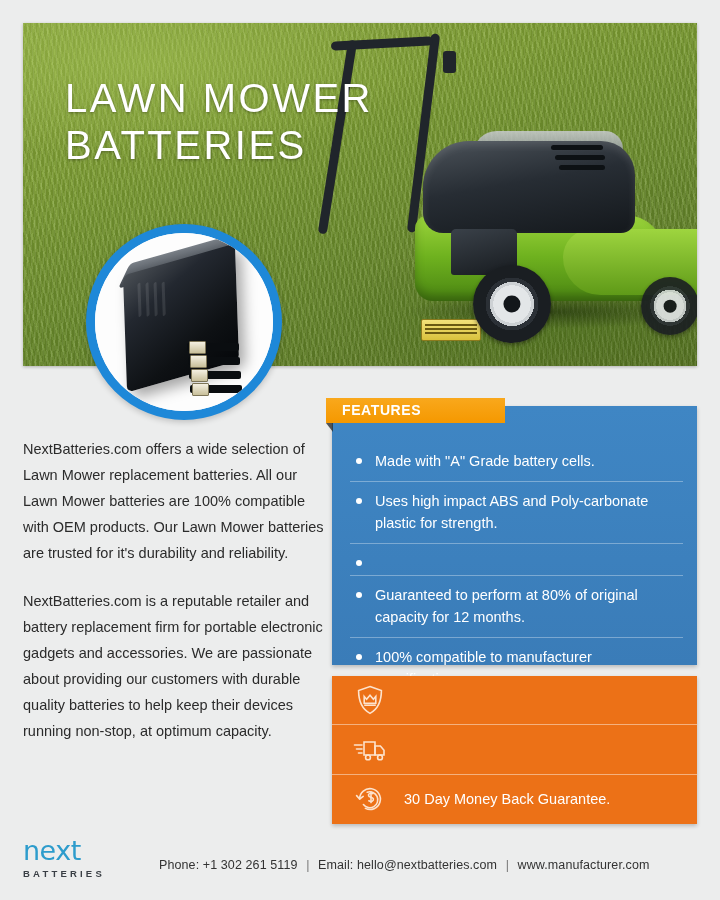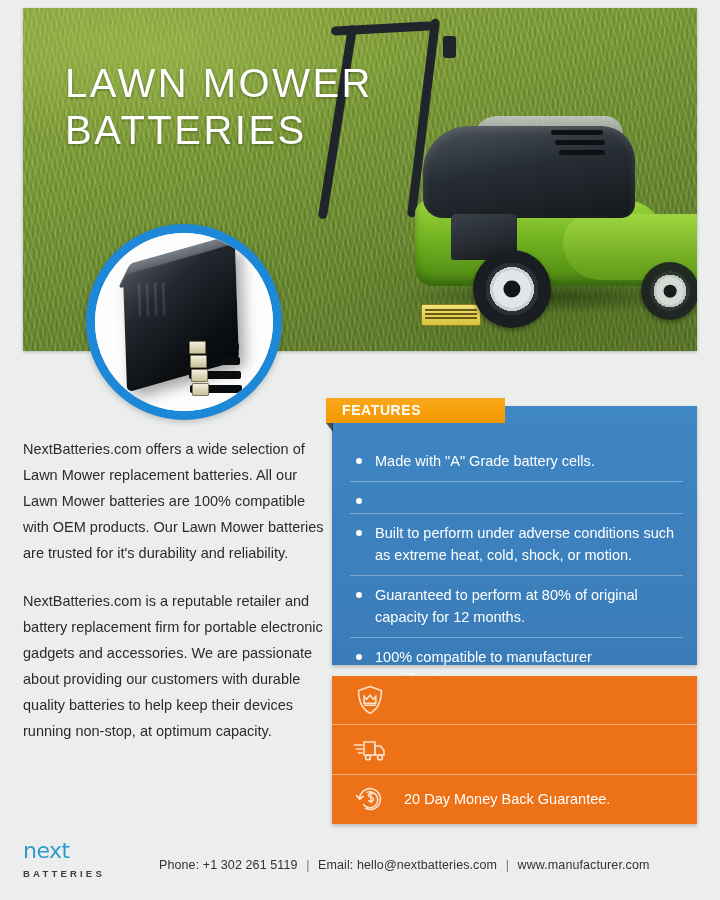--- a/index.html
+++ b/index.html
@@ -7,21 +7,21 @@
     width:720px;height:900px;
     background:#eceded;
     font-family:"Liberation Sans", sans-serif;
     overflow:hidden;
     position:relative;
   }
   .page{position:absolute;inset:0;}
 
   
   .hero{
-    position:absolute;left:23px;top:8px;width:674px;height:343px;
+    position:absolute;left:23px;top:23px;width:674px;height:343px;
     overflow:hidden;background:#6d8a34;
     box-shadow:0 1px 3px rgba(0,0,0,.25);
   }
   .hero .grass{
     position:absolute;inset:0;
     background:
       radial-gradient(ellipse 60% 40% at 18% 12%, rgba(160,190,80,.55), rgba(0,0,0,0) 70%),
       radial-gradient(ellipse 50% 35% at 80% 85%, rgba(70,105,25,.55), rgba(0,0,0,0) 70%),
       repeating-linear-gradient(100deg, rgba(255,255,255,.05) 0 2px, rgba(0,0,0,.05) 2px 5px),
       repeating-linear-gradient(72deg, rgba(255,255,255,.06) 0 2px, rgba(0,0,0,.06) 2px 6px),
@@ -190,21 +190,21 @@
   }
   .ben-item:last-child{border-bottom:none;}
   .ben-ico{flex:0 0 auto;width:40px;height:34px;margin-right:14px;
            display:flex;align-items:center;justify-content:center;}
   .ben-ico svg{display:block;}
 
   
   .footer{position:absolute;left:23px;top:836px;width:674px;height:48px;}
   .logo{position:absolute;left:0;top:0;width:104px;}
   .logo-next{
-    font-size:22px;line-height:30px;color:#2d9ccc;letter-spacing:-.5px;
+    font-size:27px;line-height:30px;color:#2d9ccc;letter-spacing:-.5px;
     font-family:"DejaVu Sans", sans-serif;
   }
   .logo-bat{
     font-size:9.5px;letter-spacing:3.2px;color:#3a3f45;margin-top:2px;
     font-weight:bold;
   }
   .contact{
     position:absolute;left:136px;top:22px;
     font-size:12.5px;color:#333;letter-spacing:.1px;
   }
@@ -267,24 +267,24 @@
   </div>
 
   <div class="features">
     <div class="feat-list">
       <div class="feat-item">
         <span class="feat-bullet"></span>
         <span>Made with "A" Grade battery cells.</span>
       </div>
       <div class="feat-item">
         <span class="feat-bullet"></span>
-      </div>
-      <div class="feat-item">
-        <span class="feat-bullet"></span>
-        <span>Built to perform under adverse conditions such as extreme heat, cold, shock, or motion.</span>
+        <span>Uses high impact ABS and Poly-carbonate plastic for strength.</span>
+      </div>
+      <div class="feat-item">
+        <span class="feat-bullet"></span>
       </div>
       <div class="feat-item">
         <span class="feat-bullet"></span>
         <span>Guaranteed to perform at 80% of original capacity for 12 months.</span>
       </div>
       <div class="feat-item">
         <span class="feat-bullet"></span>
         <span>100% compatible to manufacturer specifications.</span>
       </div>
     </div>
@@ -322,21 +322,21 @@
     <div class="ben-item">
       <span class="ben-ico">
         <svg width="30" height="30" viewBox="0 0 30 30" fill="none" stroke="#fde3cd" stroke-width="1.6" stroke-linecap="round">
           <path d="M4.6 15 A10.4 10.4 0 1 1 10.4 24.4"></path>
           <path d="M8.4 20.6 A8 8 0 1 0 12.2 8.2"></path>
           <path d="M4.6 15 L1.6 11.6 M4.6 15 L8.2 12.4"></path>
           <path d="M17.6 9.6 C15 8.6 13 10 13.6 11.8 C14.2 13.6 18 13 18.4 15 C18.8 17 16.2 18.2 13.8 16.8"></path>
           <path d="M16 8 L16 18.6"></path>
         </svg>
       </span>
-      <span>20 Day Money Back Guarantee.</span>
+      <span>30 Day Money Back Guarantee.</span>
     </div>
 
   </div>
 
   <div class="footer">
     <div class="logo">
       <div class="logo-next">next</div>
       <div class="logo-bat">BATTERIES</div>
     </div>
     <div class="contact">

